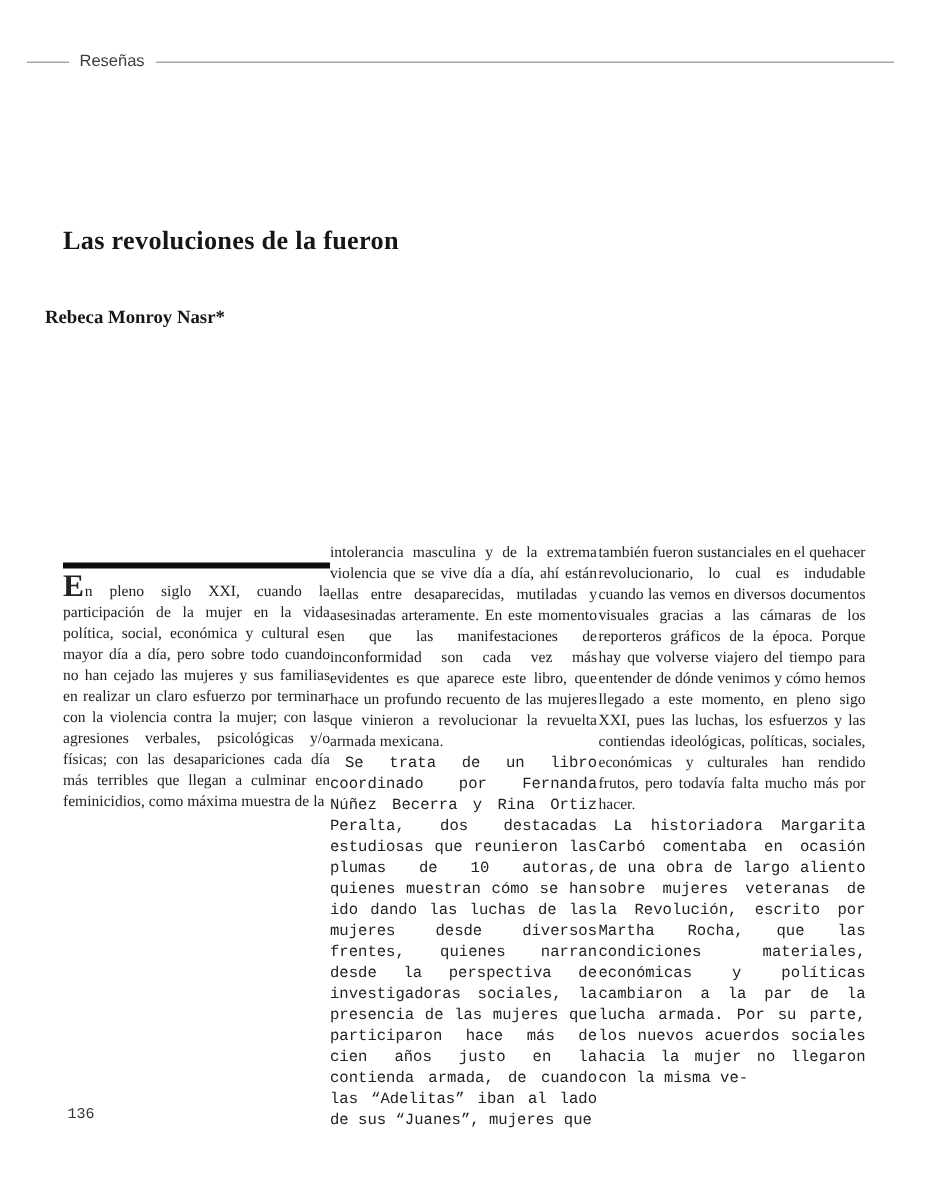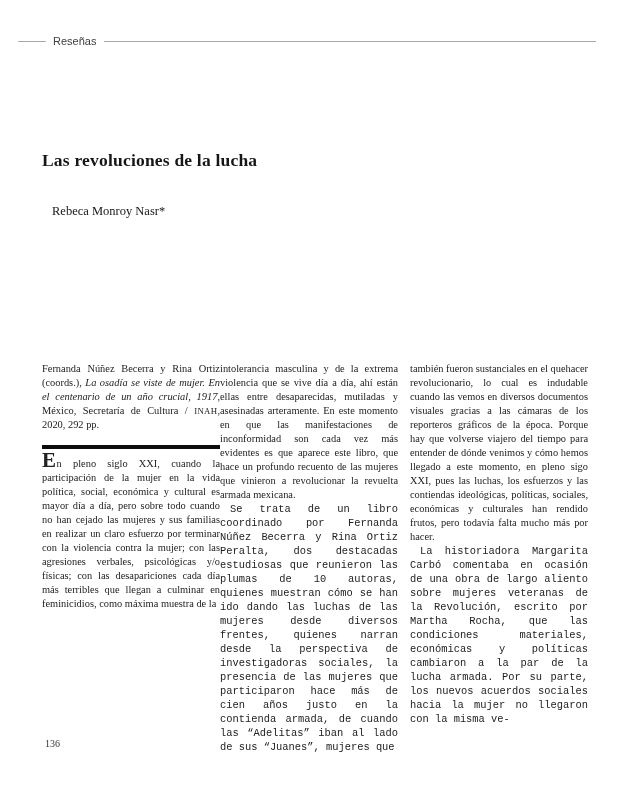--- a/index.html
+++ b/index.html
@@ -39,34 +39,34 @@
     position: absolute;
     left: 42px; top: 150px;
     margin: 0;
     font-size: 17.5px;
     font-weight: bold;
     letter-spacing: 0.2px;
     color: #161616;
   }
   .article-author {
     position: absolute;
-    left: 52px; top: 204px;
+    left: 30px; top: 204px;
     font-size: 12.5px;
-    font-weight: normal;
+    font-weight: bold;
     color: #161616;
   }
   
   .col {
     position: absolute;
     top: 362px;
     width: 178px;
   }
   .col1 { left: 42px; }
   .col2 { left: 220px; }
-  .col3 { left: 410px; }
+  .col3 { left: 399px; }
   p.body, p.citation {
     margin: 0;
     font-size: 10.4px;
     line-height: 14px;
     text-align: justify;
     hyphens: auto;
     -webkit-hyphens: auto;
     color: #222222;
   }
   p.indent { text-indent: 10px; font-family: Liberation Mono, monospace; }
@@ -90,43 +90,42 @@
     max-width: 172px;
     font-size: 9.2px;
     line-height: 12.5px;
     text-align: justify;
     text-indent: 10px;
     color: #2a2a2a;
   }
   .folio {
     position: absolute;
     left: 45px; top: 738px;
-    font-family: Liberation Serif, serif;
+    font-family: Liberation Mono, monospace;
     font-size: 10px;
     color: #333333;
     text-align: right;
   }
 </style>
 </head>
 <body>
 
 <div class="page">
 
   <header class="running-head">
     <span class="rule rule-left"></span>
     <span class="section-label">Reseñas</span>
     <span class="rule rule-right"></span>
   </header>
 
-  <h1 class="article-title">Las revoluciones de la lucha</h1>
+  <h1 class="article-title">Las revoluciones de la fueron</h1>
 
   <div class="article-author">Rebeca Monroy Nasr*</div>
 
   <div class="col col1">
-    <p class="citation"><span>Fernanda Núñez Becerra y Rina Ortiz (coords.), </span><em>La osadía se viste de mujer. En el centenario de un año crucial, 1917</em><span>, México, Secretaría de Cultura / </span><span class="smallcaps">INAH</span><span>, 2020, 292 pp.</span></p>
     <div class="thick-rule"></div>
     <p class="body dropcap-para"><span class="dropcap">E</span><span>n pleno siglo XXI, cuando la participación de la mujer en la vida política, social, económica y cultural es mayor día a día, pero sobre todo cuando no han cejado las mujeres y sus familias en realizar un claro esfuerzo por terminar con la violencia contra la mujer; con las agresiones verbales, psicológicas y/o físicas; con las desapariciones cada día más terribles que llegan a culminar en feminicidios, como máxima muestra de la</span></p>
   </div>
 
   <div class="col col2">
     <p class="body">intolerancia masculina y de la extrema violencia que se vive día a día, ahí están ellas entre desaparecidas, mutiladas y asesinadas arteramente. En este momento en que las manifestaciones de inconformidad son cada vez más evidentes es que aparece este libro, que hace un profundo recuento de las mujeres que vinieron a revolucionar la revuelta armada mexicana.</p>
     <p class="body indent">Se trata de un libro coordinado por Fernanda Núñez Becerra y Rina Ortiz Peralta, dos destacadas estudiosas que reunieron las plumas de 10 autoras, quienes muestran cómo se han ido dando las luchas de las mujeres desde diversos frentes, quienes narran desde la perspectiva de investigadoras sociales, la presencia de las mujeres que participaron hace más de cien años justo en la contienda armada, de cuando las “Adelitas” iban al lado de sus “Juanes”, mujeres que</p>
   </div>
 
   <div class="col col3">

